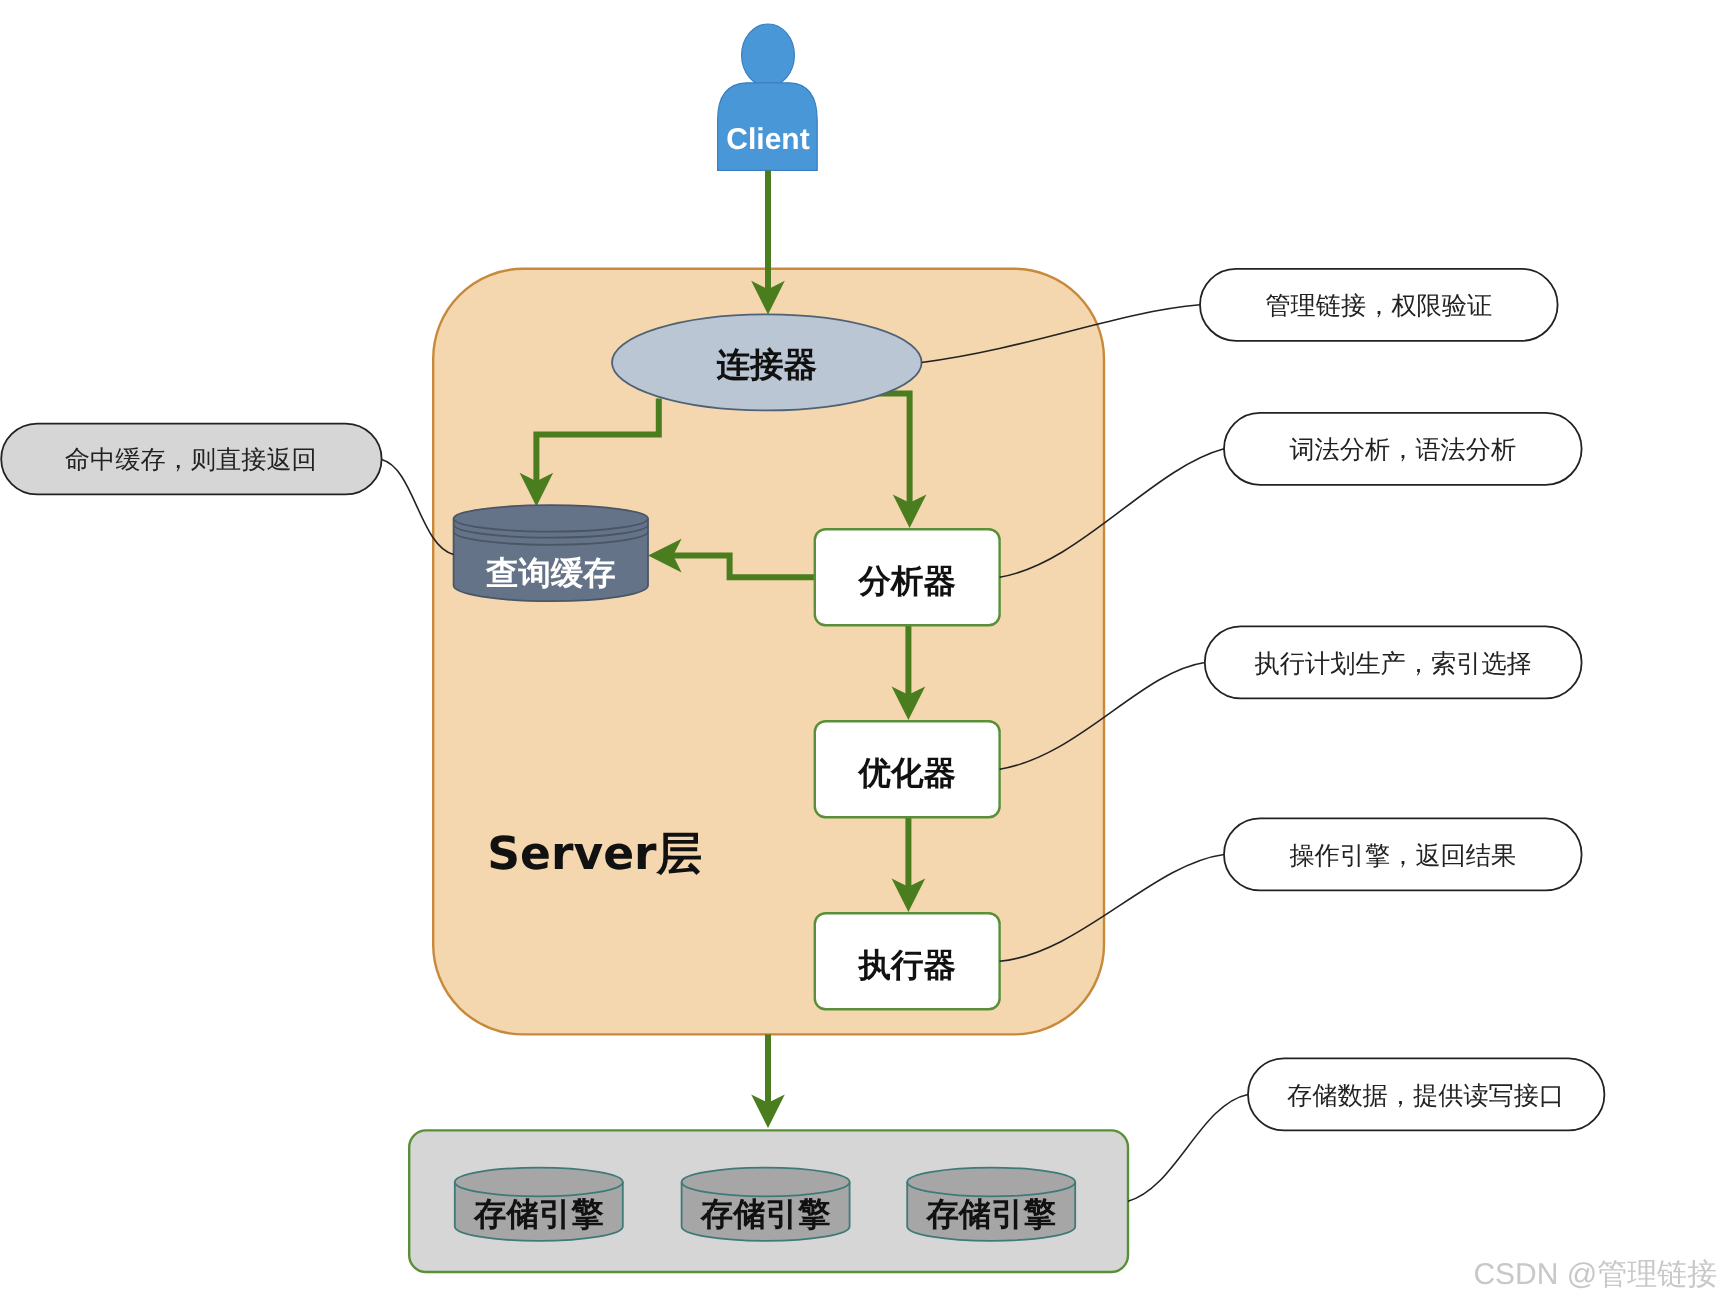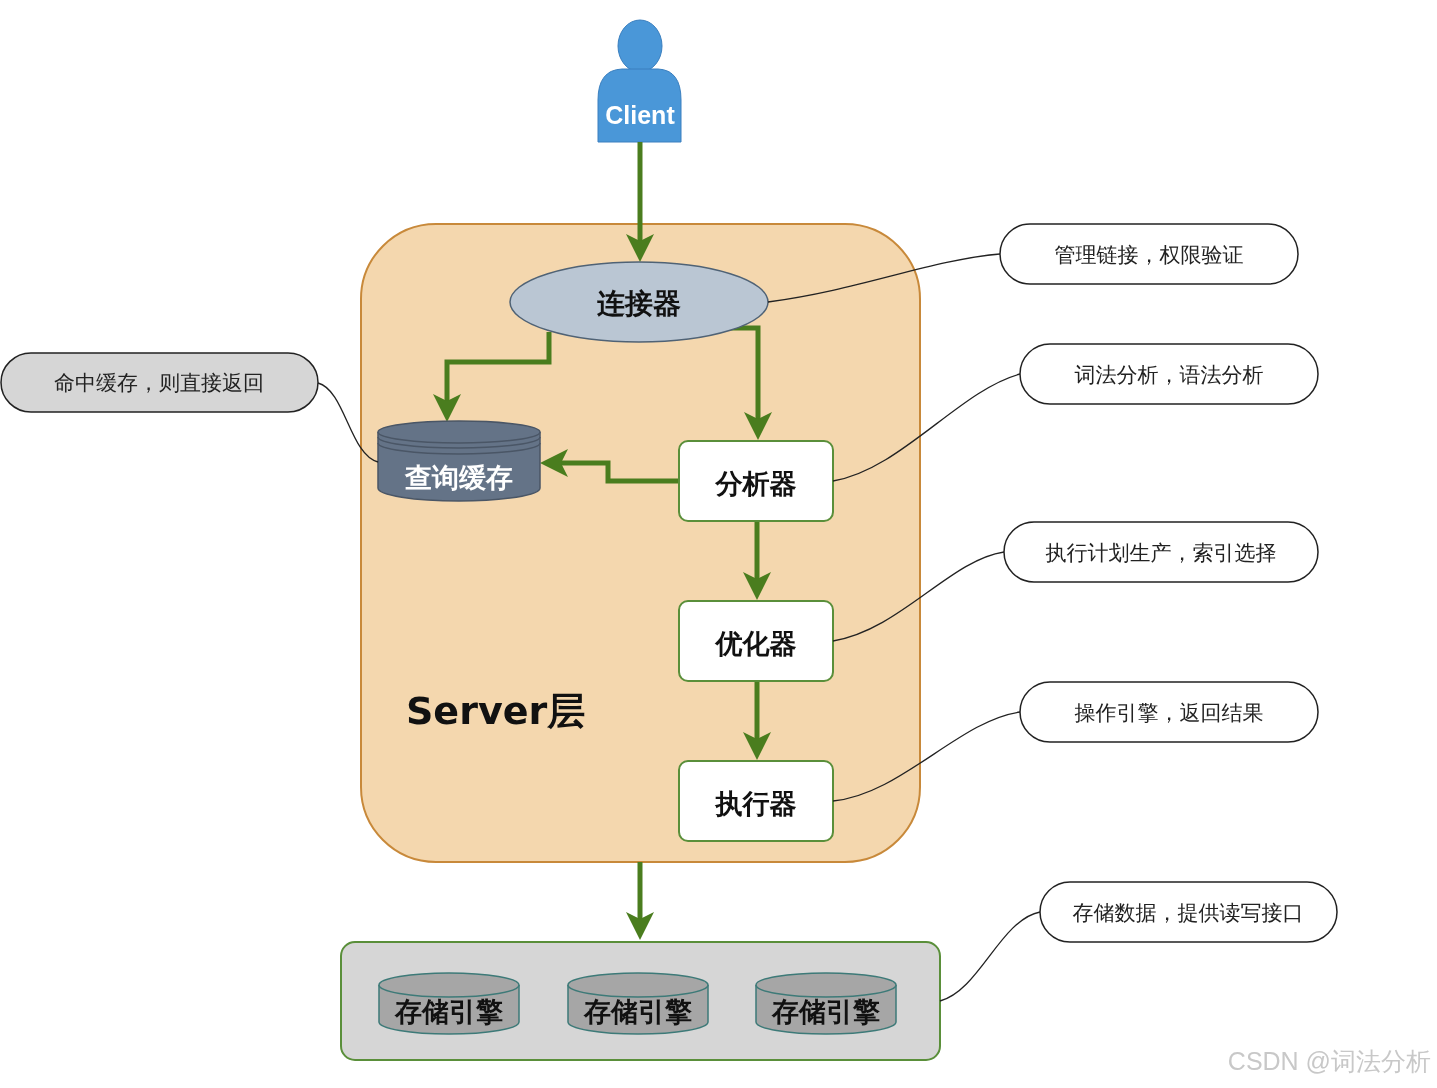--- a/index.html
+++ b/index.html
@@ -122,13 +122,13 @@
   <g>
     <rect x="1020" y="682" width="298" height="60" rx="30" fill="#ffffff" stroke="#222" stroke-width="1.5"></rect>
     <text class="note-text" x="1169" y="720" text-anchor="middle">操作引擎，返回结果</text>
   </g>
   <g>
     <rect x="1040" y="882" width="297" height="60" rx="30" fill="#ffffff" stroke="#222" stroke-width="1.5"></rect>
     <text class="note-text" x="1188" y="920" text-anchor="middle">存储数据，提供读写接口</text>
   </g>
 </svg>
 
-<div class="watermark">CSDN @词法分析</div>
+<div class="watermark">CSDN @管理链接</div>
 
 </body></html>

